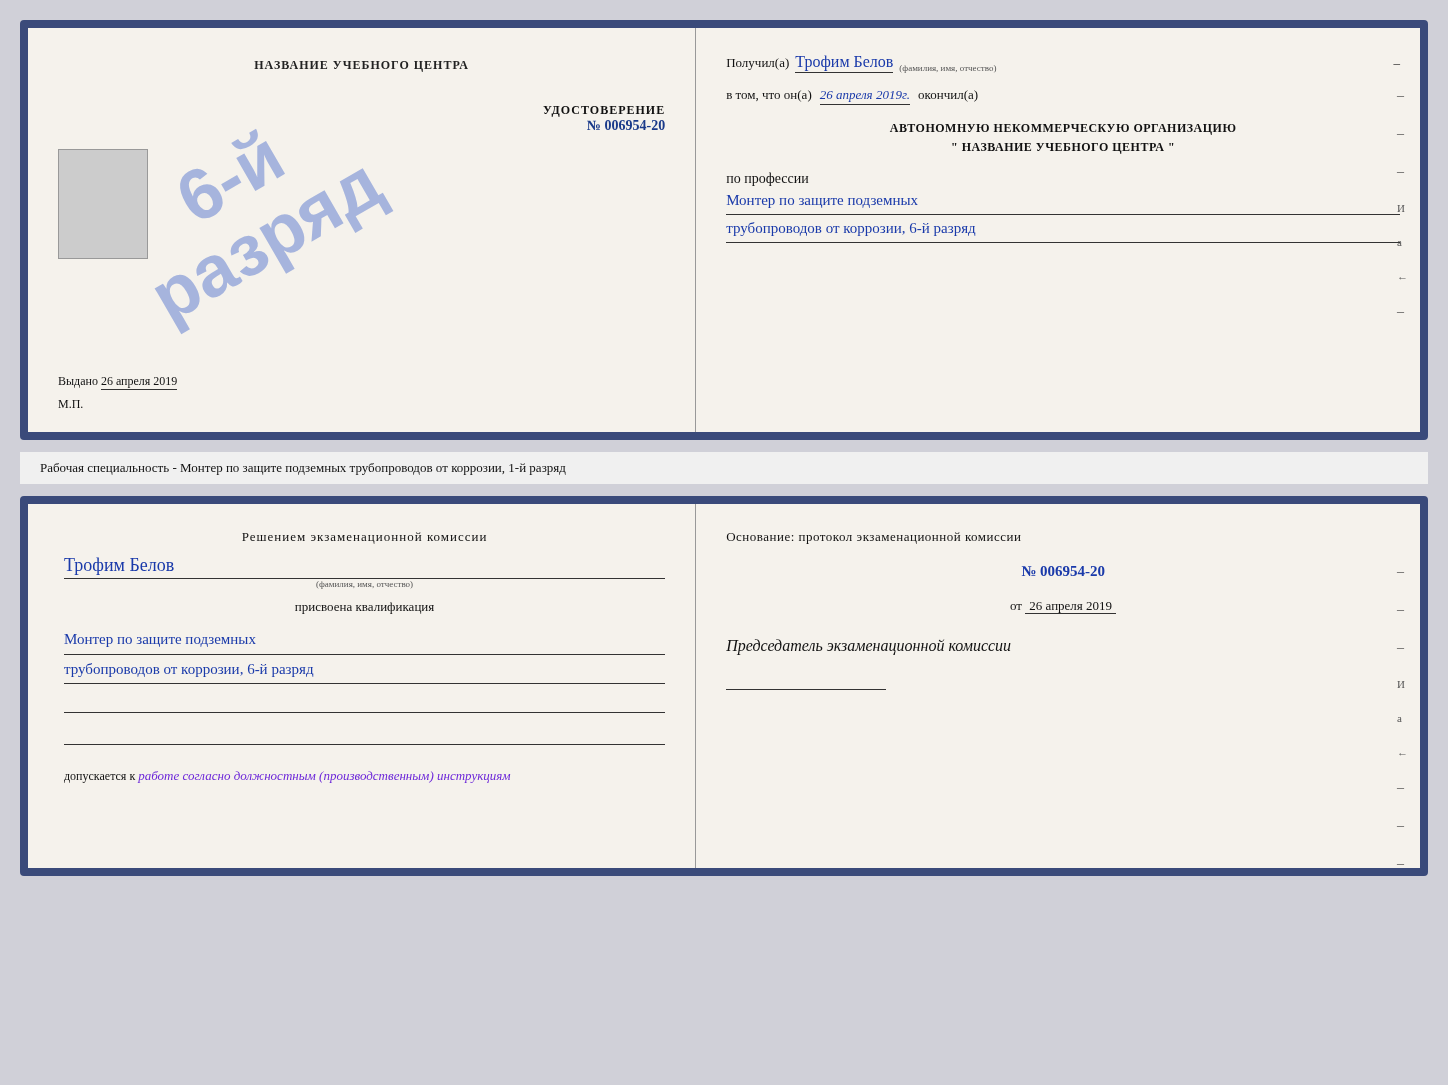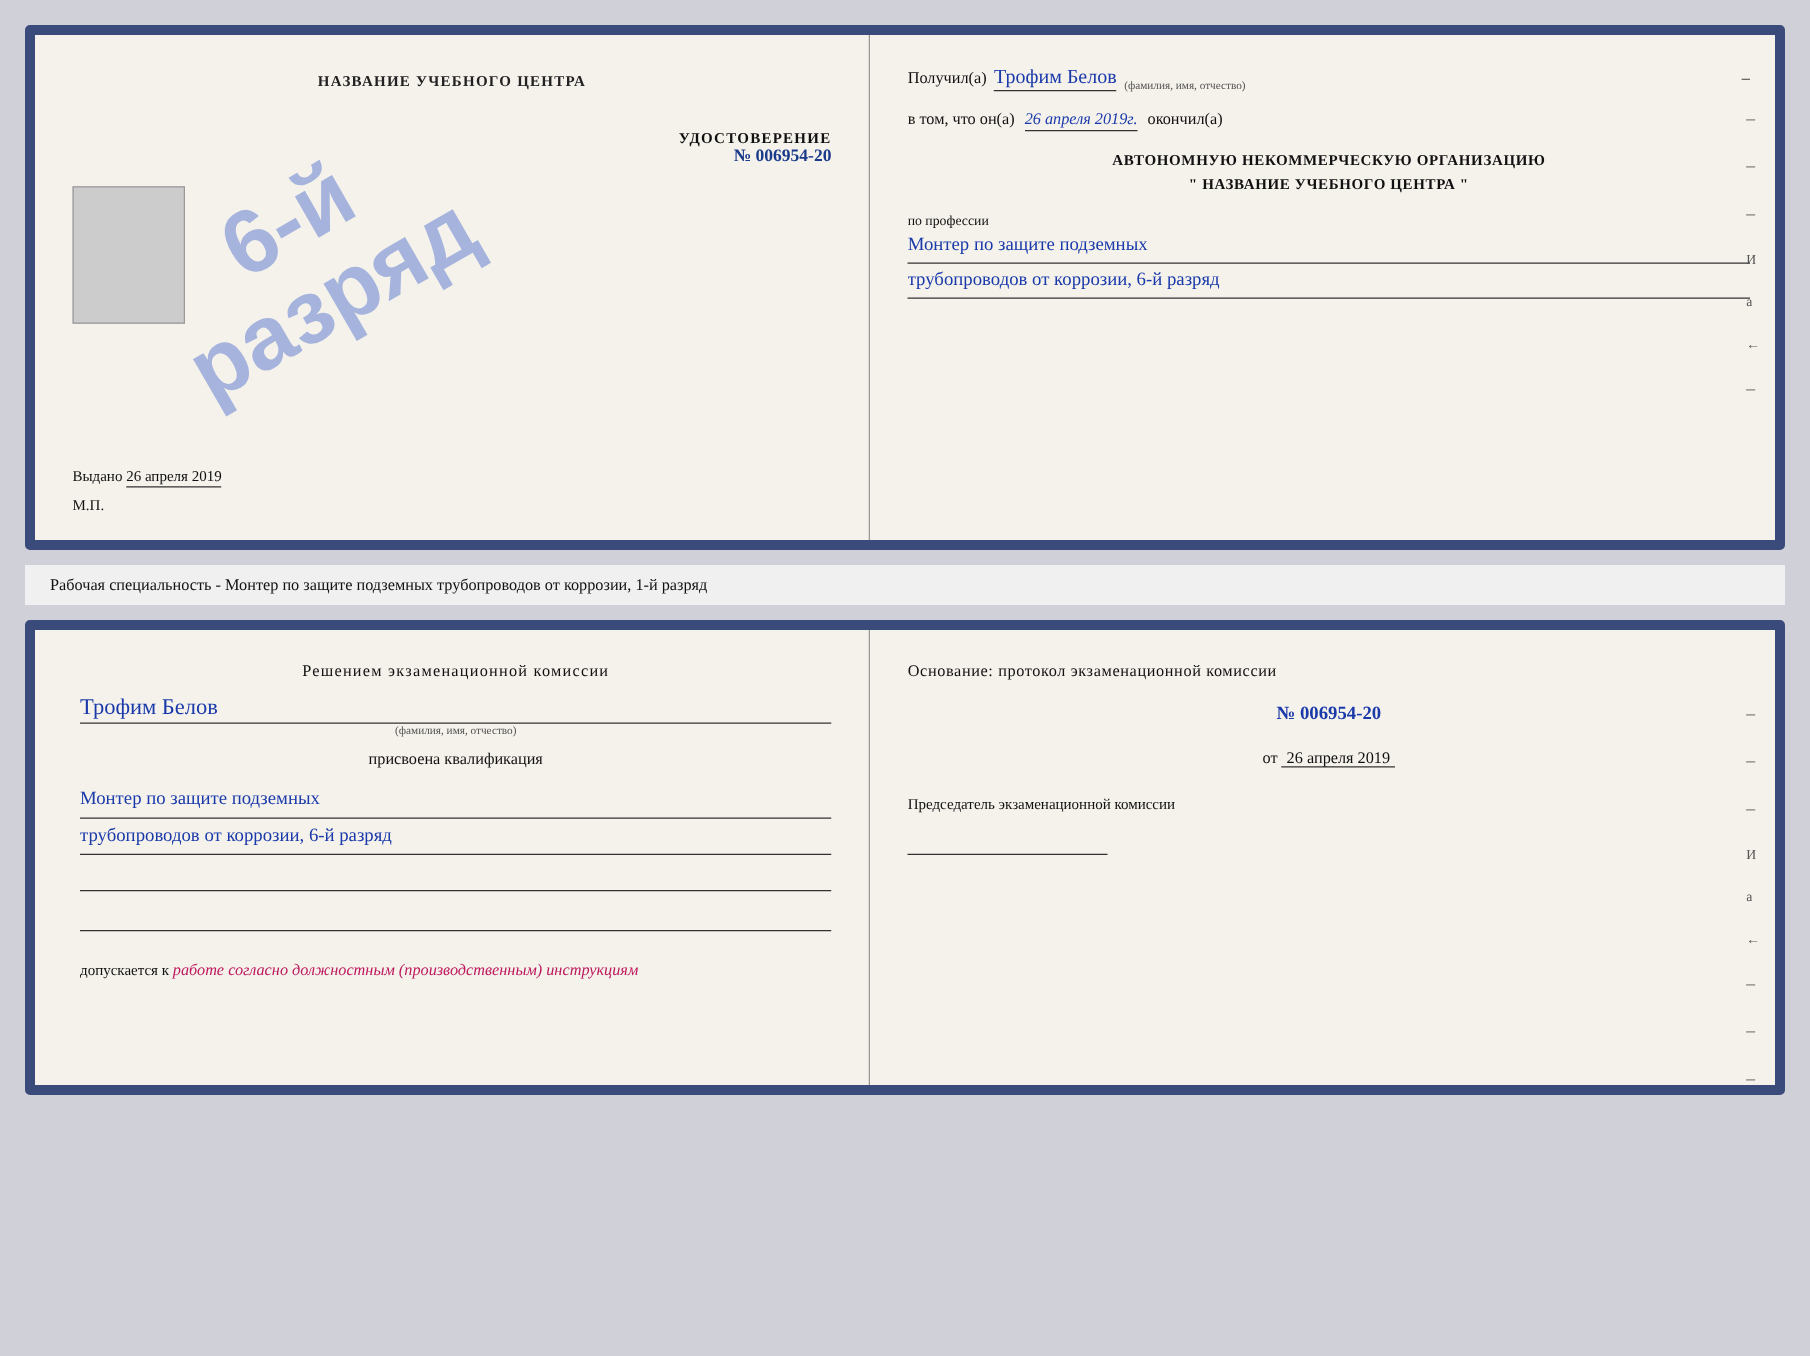--- a/index.html
+++ b/index.html
@@ -159,21 +159,21 @@
     .org-text {
       font-size: 12px;
       text-align: center;
       line-height: 1.6;
       font-weight: bold;
       letter-spacing: 0.5px;
       text-transform: uppercase;
     }
 
     .profession-label {
-      font-size: 11px;
+      font-size: 14px;
     }
 
     .profession-handwritten {
       font-family: 'Segoe Script', 'Comic Sans MS', cursive;
       color: #1a3aaa;
       font-size: 15px;
       line-height: 1.8;
       border-bottom: 1px solid #333;
       display: block;
     }
@@ -254,21 +254,21 @@
     }
 
     .admitted-text {
       font-size: 12px;
       margin-top: 10px;
     }
 
     .admitted-handwritten {
       font-style: italic;
       font-family: 'Segoe Script', 'Comic Sans MS', cursive;
-      color: #be185d;
+      color: #6d28d9;
       font-size: 13px;
     }
 
     .basis-title {
       font-size: 13px;
       letter-spacing: 0.5px;
     }
 
     .protocol-number {
       font-size: 15px;
@@ -281,22 +281,23 @@
     .protocol-date {
       font-size: 13px;
       text-align: center;
     }
 
     .chairman-section {
       margin-top: 8px;
     }
 
     .chairman-label {
-      font-size: 12px;
+      font-size: 16px;
       line-height: 1.5;
+      font-style: italic;
     }
 
     .signature-line {
       border-bottom: 1px solid #333;
       width: 160px;
       height: 20px;
       margin-top: 12px;
     }
 
     .right-side-marks {

